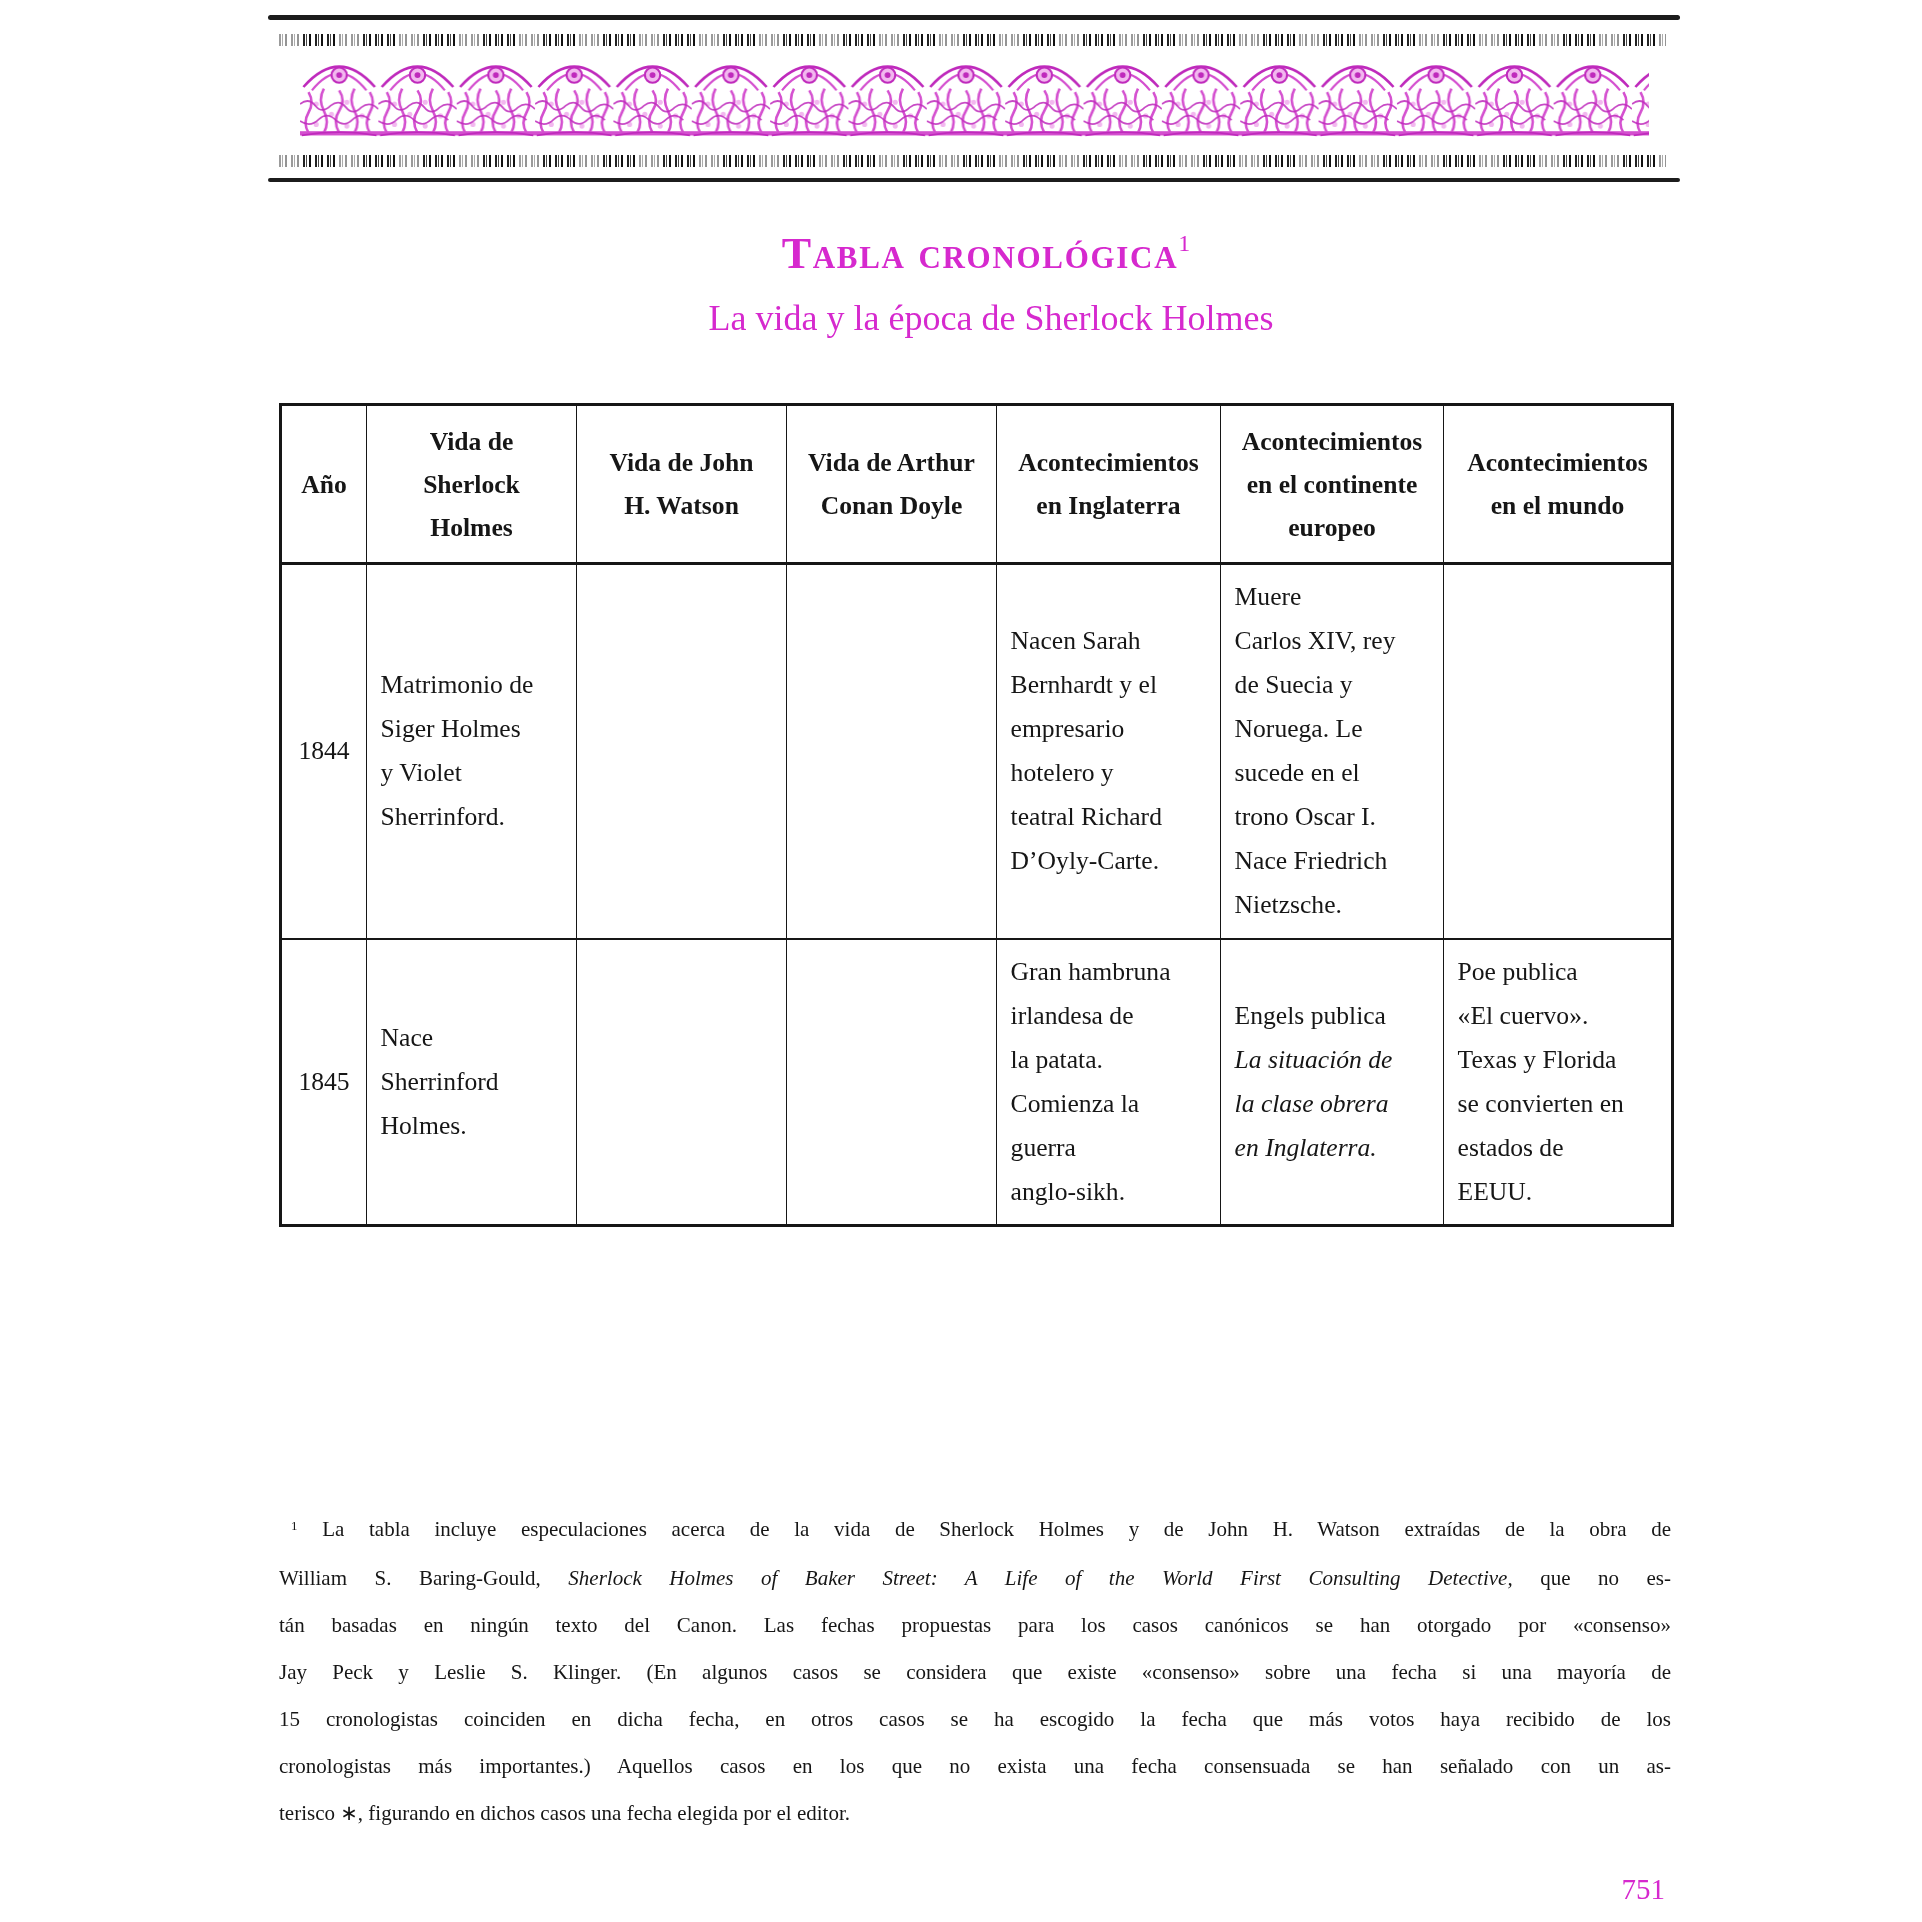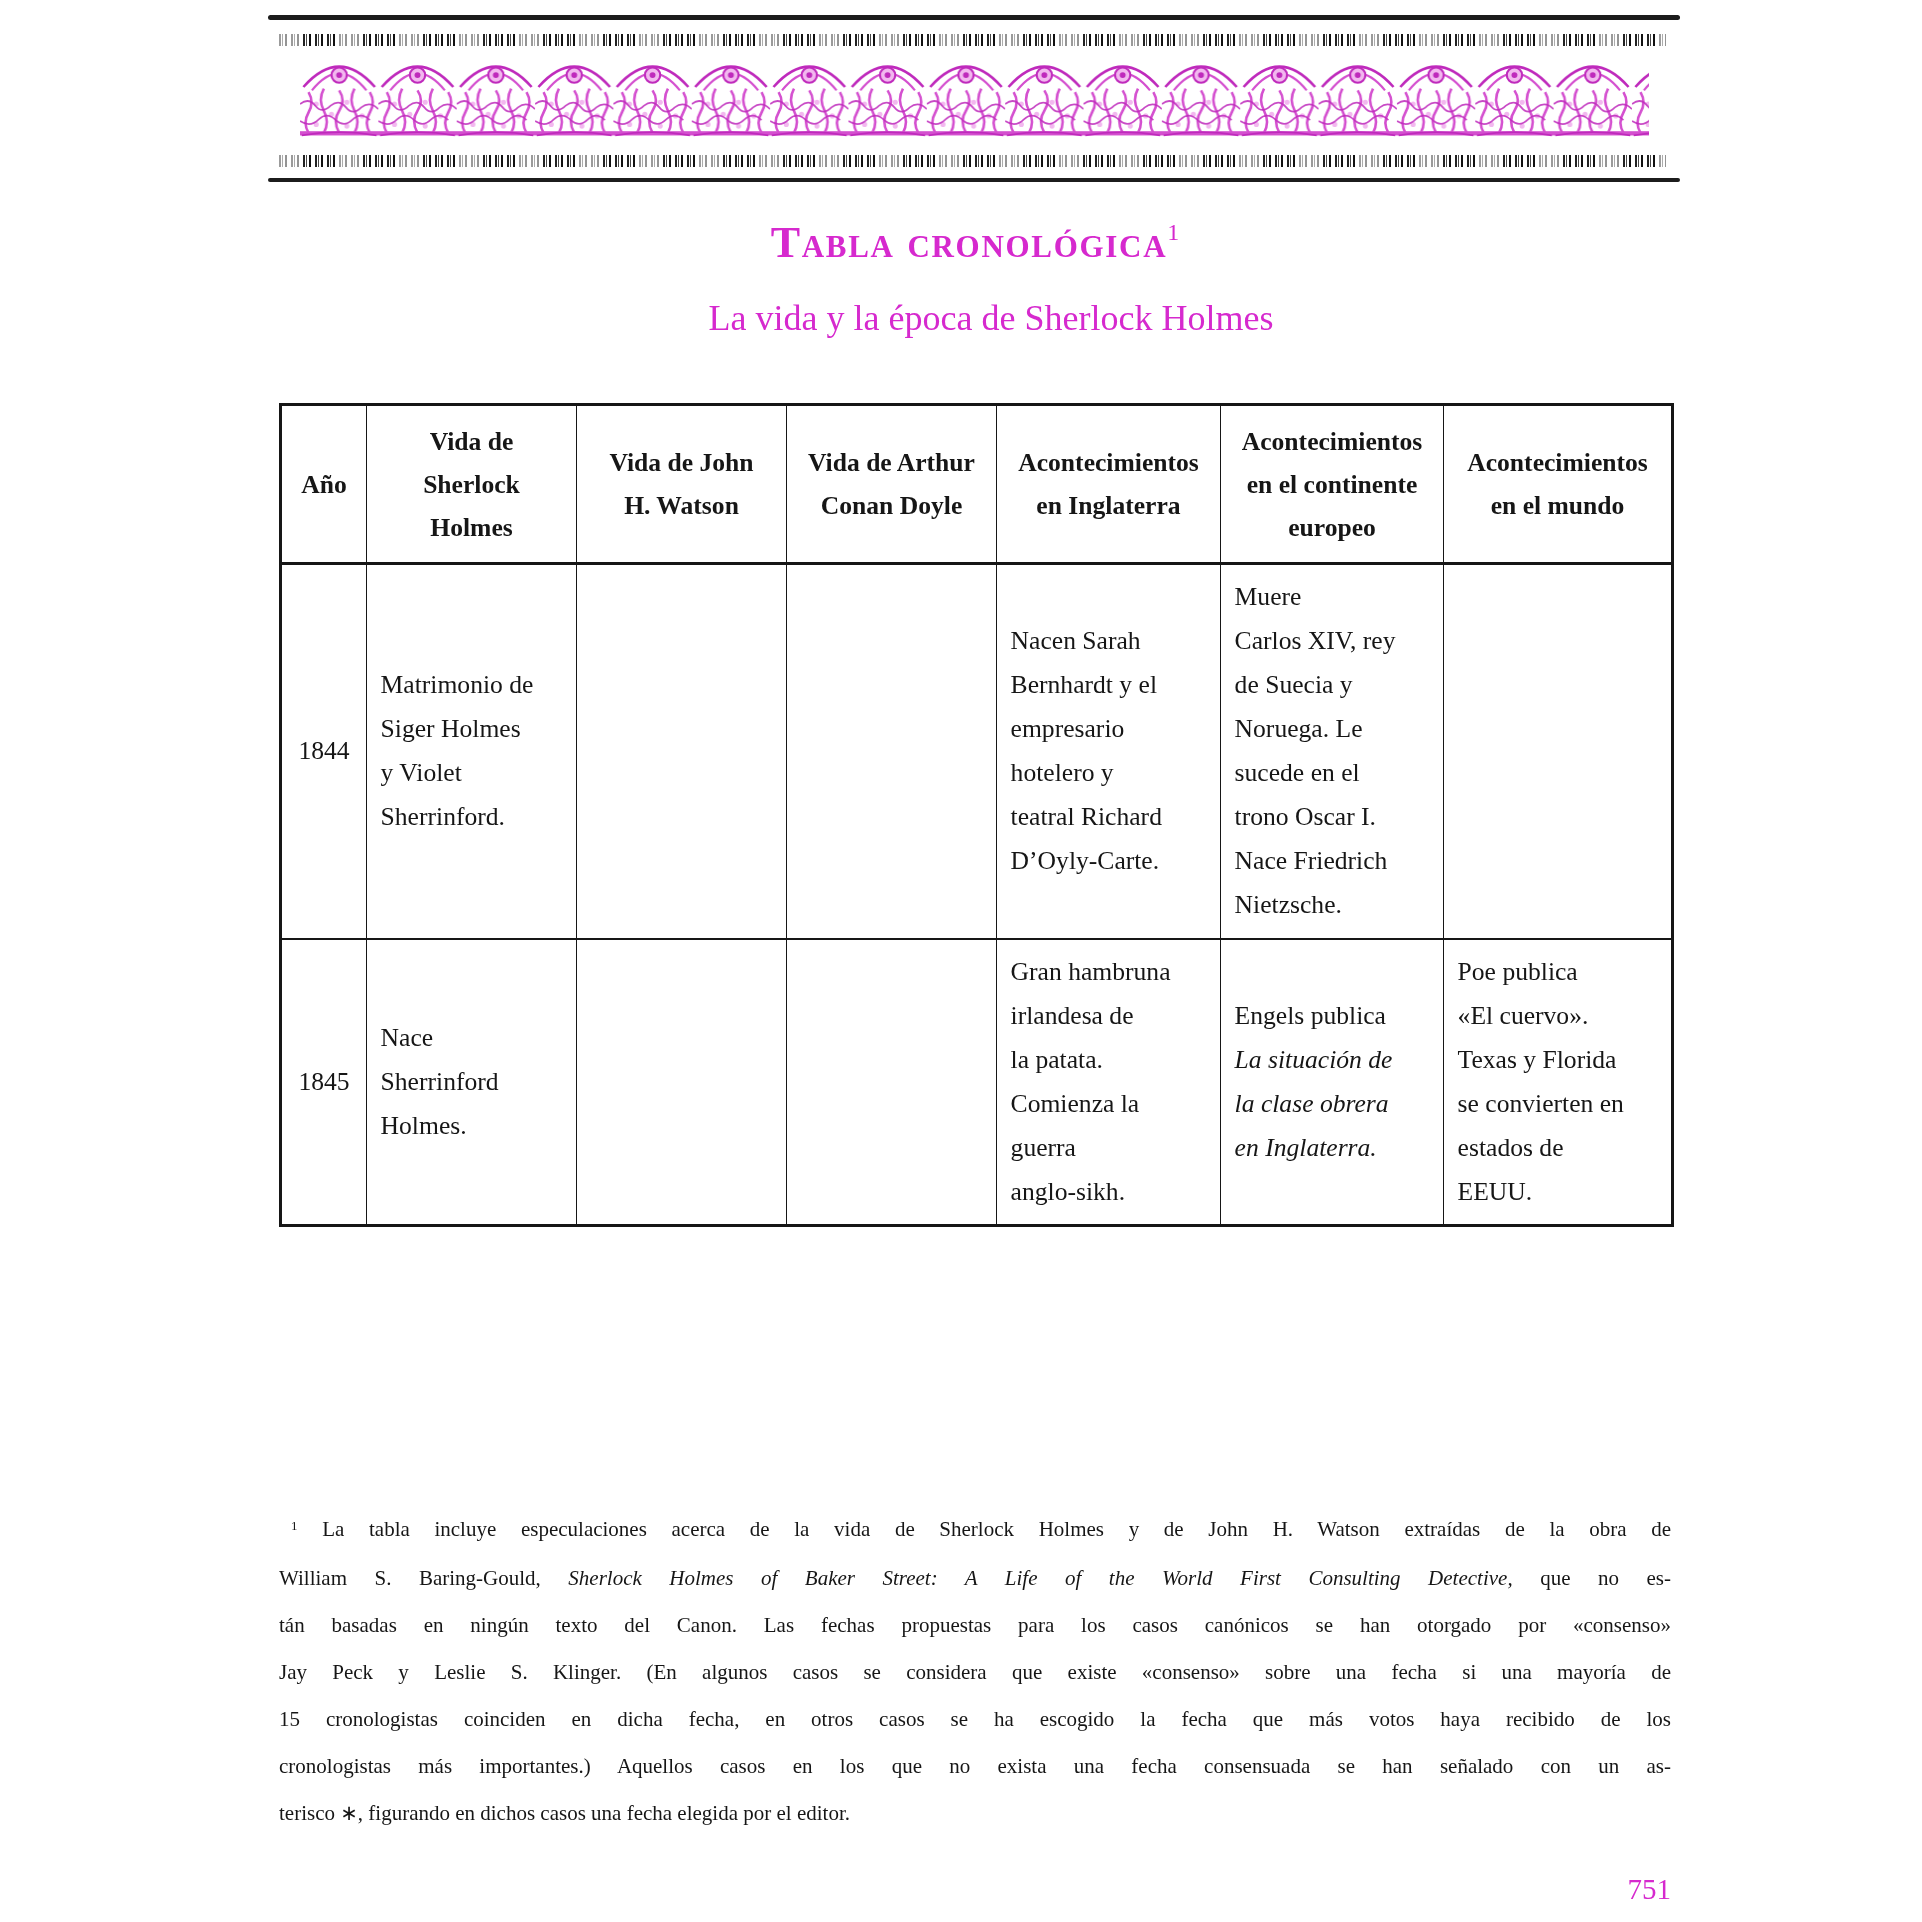--- a/index.html
+++ b/index.html
@@ -26,21 +26,21 @@
       repeating-linear-gradient(90deg, rgba(255,255,255,.55) 0 22px, rgba(255,255,255,0) 22px 60px),
       repeating-linear-gradient(90deg, #222 0 1.7px, rgba(255,255,255,0) 1.7px 3.4px, #484848 3.4px 4.3px, rgba(255,255,255,0) 4.3px 6px, #111 6px 7.7px, rgba(255,255,255,0) 7.7px 12px);
   }
   .barcode-top{top:25.6px;}
   .barcode-bottom{top:146px;}
   .frieze{position:absolute;left:31.5px;right:31.5px;top:44px;height:85px;}
   .frieze svg{display:block;width:100%;height:100%;}
 
   
   .title{
-    position:absolute;left:279px;width:1392px;top:215px;margin:0;
+    position:absolute;left:279px;width:1392px;top:215px;margin:11px;
     text-align:center;color:var(--accent);
     font-size:44px;line-height:55px;font-weight:700;
   }
   .title .sc{font-variant:small-caps;letter-spacing:1.7px;}
   .title .tsup{font-size:24px;font-weight:400;position:relative;top:-17px;letter-spacing:0;}
   .subtitle{
     position:absolute;left:295px;width:1392px;top:295px;margin:0;
     text-align:center;color:var(--accent);
     font-size:36px;line-height:46px;font-weight:400;
   }
@@ -69,21 +69,21 @@
 
   
   .footnote{position:absolute;left:279px;top:1506px;width:1392px;font-size:21px;line-height:47px;}
   .fline{text-align:justify;text-align-last:justify;}
   .fline:first-child{text-indent:12px;}
   .fline:last-child{text-align-last:left;}
   .sup{font-size:0.62em;position:relative;top:-0.5em;}
 
   
   .pageno{
-    position:absolute;left:279px;width:1392px;top:1872px;
+    position:absolute;left:273px;width:1392px;top:1872px;
     text-align:right;color:var(--accent);font-size:29px;line-height:34px;
   }
 </style>
 </head>
 <body>
 
 <div class="page">
 
   <div class="ornament">
     <div class="rule rule-top"></div>

